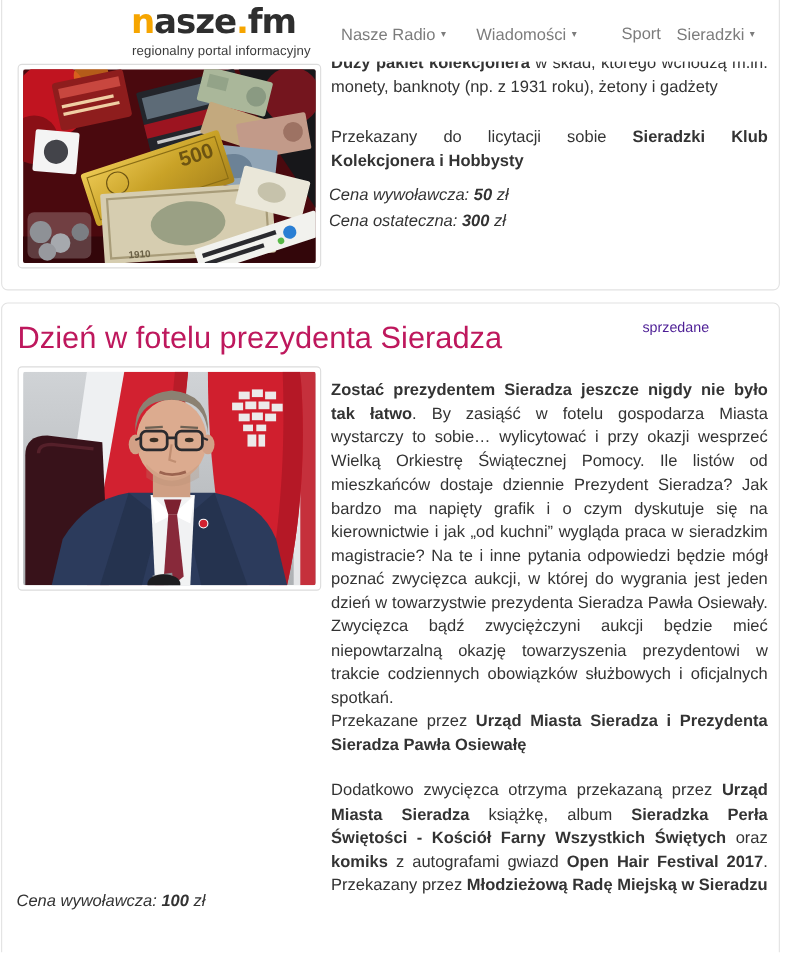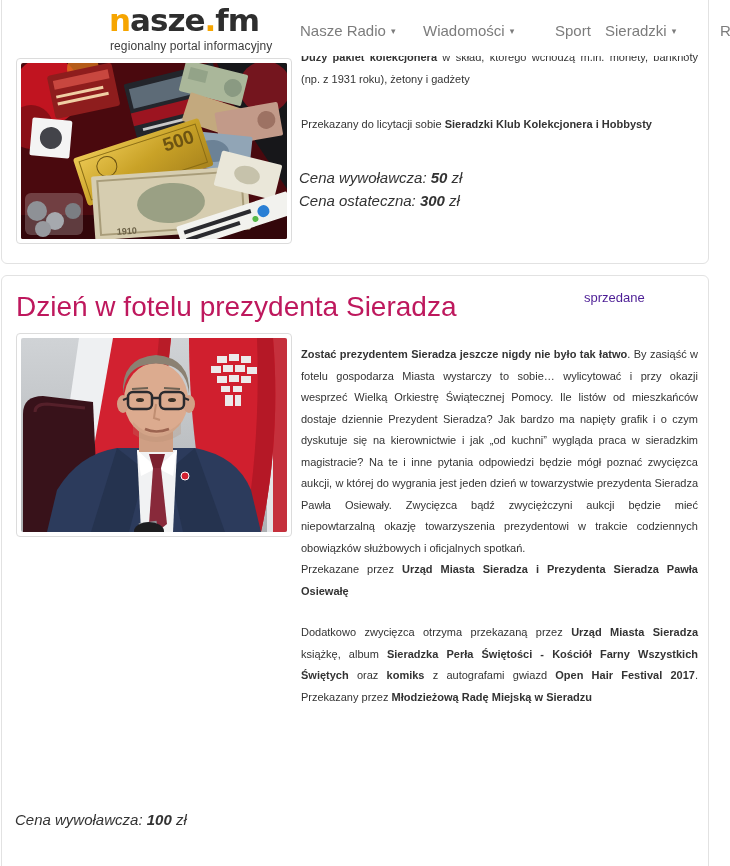--- a/index.html
+++ b/index.html
@@ -1,19 +1,19 @@
 <!DOCTYPE html>
 <html lang="pl"><head>
 <meta charset="utf-8">
 <style>
   html,body{margin:0;padding:0;background:#fff;}
   .page{position:relative;width:730px;height:866px;overflow:hidden;background:#fff;
         font-family:"Liberation Sans",sans-serif;color:#333;}
   
-  .header{position:absolute;left:8px;top:0;width:678px;height:56px;background:#fff;z-index:50;}
+  .header{position:absolute;left:18px;top:0;width:678px;height:56px;background:#fff;z-index:50;}
   .logo{position:absolute;left:101px;top:1px;cursor:pointer;}
   .logo-text{font-family:"DejaVu Sans",sans-serif;font-weight:800;font-size:31px;
              letter-spacing:-1px;color:#2e2e2e;line-height:38px;}
   .logo-accent{color:#f6a500;}
   .tagline{position:absolute;left:102px;top:39px;font-size:12px;color:#3c3c3c;
            letter-spacing:.1px;white-space:nowrap;}
   .nav-item{position:absolute;top:22px;font-size:15px;color:#7c7c7c;line-height:18px;
             white-space:nowrap;cursor:pointer;}
   .caret{font-size:9px;color:#7c7c7c;margin-left:5px;vertical-align:2px;}
   
@@ -21,21 +21,21 @@
   .panel1{left:1px;top:-46px;width:706px;height:308px;}
   .panel2{left:1px;top:275px;width:706px;height:640px;}
   
   .thumb{position:absolute;background:#fff;border:1px solid #dcdcdc;border-radius:4px;
          padding:4px;z-index:2;cursor:pointer;}
   .thumb1{left:16px;top:58px;}
   .thumb2{left:16px;top:333px;}
   .thumb svg{display:block;border-radius:2px;}
   
   .abs{position:absolute;z-index:2;}
-  .para{width:397px;font-size:11px;line-height:21.5px;text-align:justify;color:#333;margin:0;}
+  .para{width:397px;font-size:15px;line-height:21.5px;text-align:justify;color:#333;margin:0;}
   .b{font-weight:bold;}
   .price{font-size:15px;line-height:23px;color:#333;margin:0;white-space:nowrap;font-style:italic;}
   .price b{font-weight:bold;}
   .item-title{margin:0;font-size:28px;line-height:30px;font-weight:400;color:#be185d;
               white-space:nowrap;cursor:pointer;}
   .status{font-size:13px;color:#4c1d95;}
   .gap18{margin-top:20px;}
 </style>
 </head>
 <body>

